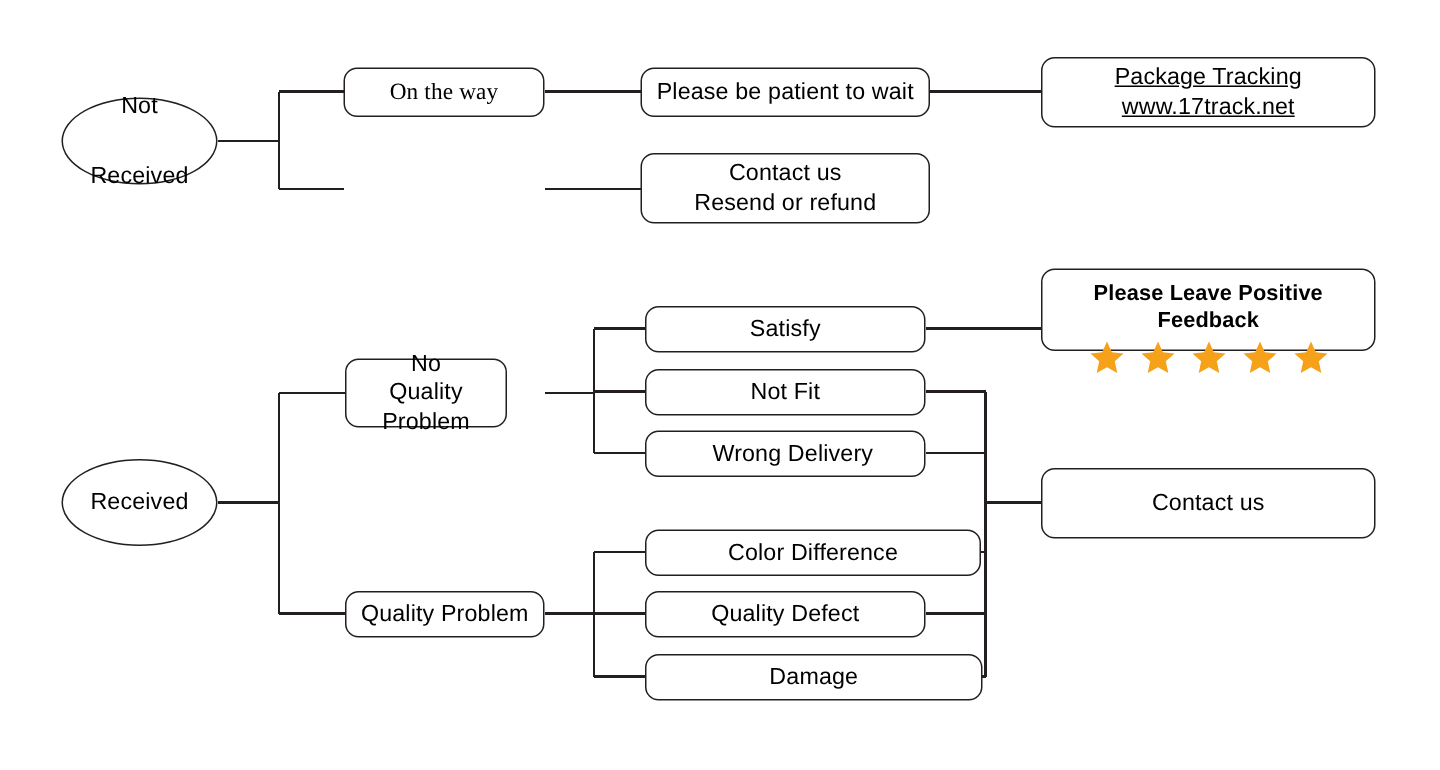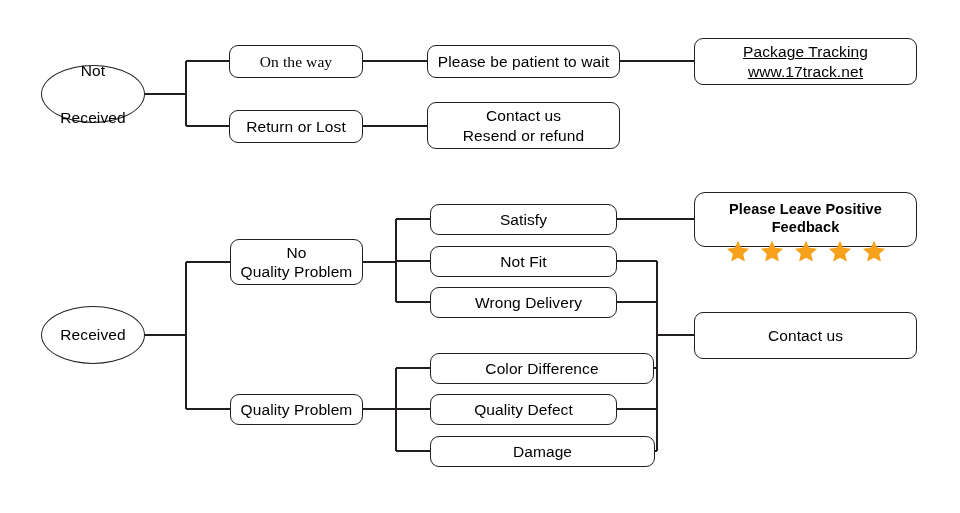--- a/index.html
+++ b/index.html
@@ -112,43 +112,40 @@
 
   <div class="node ellipse" style="left:41px; top:65px; width:104px; height:58px;gap:28px;">
     <span>Not</span>
     <span class="line2">Received</span>
   </div>
 
   <div class="node rounded" style="left:229px; top:45px; width:134px; height:33px;font-family:Liberation Serif, serif;">
     <span>On the way</span>
   </div>
 
-  <div class="node rounded" style="left:229px; top:110px; width:134px; height:33px;">
-    <span>Return or Lost</span>
-  </div>
 
   <div class="node rounded" style="left:427px; top:45px; width:193px; height:33px;align-items:center;">
     <span>Please be patient to wait</span>
   </div>
 
   <div class="node rounded" style="left:427px; top:102px; width:193px; height:47px;">
     <span>Contact us</span>
     <span class="line2">Resend or refund</span>
   </div>
 
   <div class="node rounded" style="left:694px; top:38px; width:223px; height:47px;text-decoration:underline;">
     <span>Package Tracking</span>
     <span class="line2">www.17track.net</span>
   </div>
 
   <div class="node ellipse" style="left:41px; top:306px; width:104px; height:58px;">
     <span>Received</span>
   </div>
 
-  <div class="node rounded" style="left:230px; top:239px; width:133px; height:46px;">
+  <div class="node rounded" style="left:230px; top:239px; width:108px; height:46px;">
     <span>No</span>
     <span class="line2">Quality Problem</span>
   </div>
 
   <div class="node rounded" style="left:230px; top:394px; width:133px; height:31px;">
     <span>Quality Problem</span>
   </div>
 
   <div class="node rounded" style="left:430px; top:246px; width:187px; height:31px;">
     <span>Not Fit</span>
@@ -167,21 +164,21 @@
   </div>
 
   <div class="node rounded" style="left:430px; top:394px; width:187px; height:31px;">
     <span>Quality Defect</span>
   </div>
 
   <div class="node rounded" style="left:430px; top:436px; width:225px; height:31px;">
     <span>Damage</span>
   </div>
 
-  <div class="node rounded feedback" style="left:694px; top:192px; width:223px; height:55px;border-radius:11px;">
+  <div class="node rounded feedback" style="left:694px; top:179px; width:223px; height:55px;">
     <span>Please Leave Positive Feedback</span>
     <span class="stars">
       <svg width="26" height="25" viewBox="0 0 24 24">
           <path fill="#f5a11a" d="M12 1.6l3.1 6.9 7.5.8-5.6 5 1.6 7.4L12 18l-6.6 3.7 1.6-7.4-5.6-5 7.5-.8z"></path>
         </svg>
       <svg width="26" height="25" viewBox="0 0 24 24">
           <path fill="#f5a11a" d="M12 1.6l3.1 6.9 7.5.8-5.6 5 1.6 7.4L12 18l-6.6 3.7 1.6-7.4-5.6-5 7.5-.8z"></path>
         </svg>
       <svg width="26" height="25" viewBox="0 0 24 24">
           <path fill="#f5a11a" d="M12 1.6l3.1 6.9 7.5.8-5.6 5 1.6 7.4L12 18l-6.6 3.7 1.6-7.4-5.6-5 7.5-.8z"></path>

